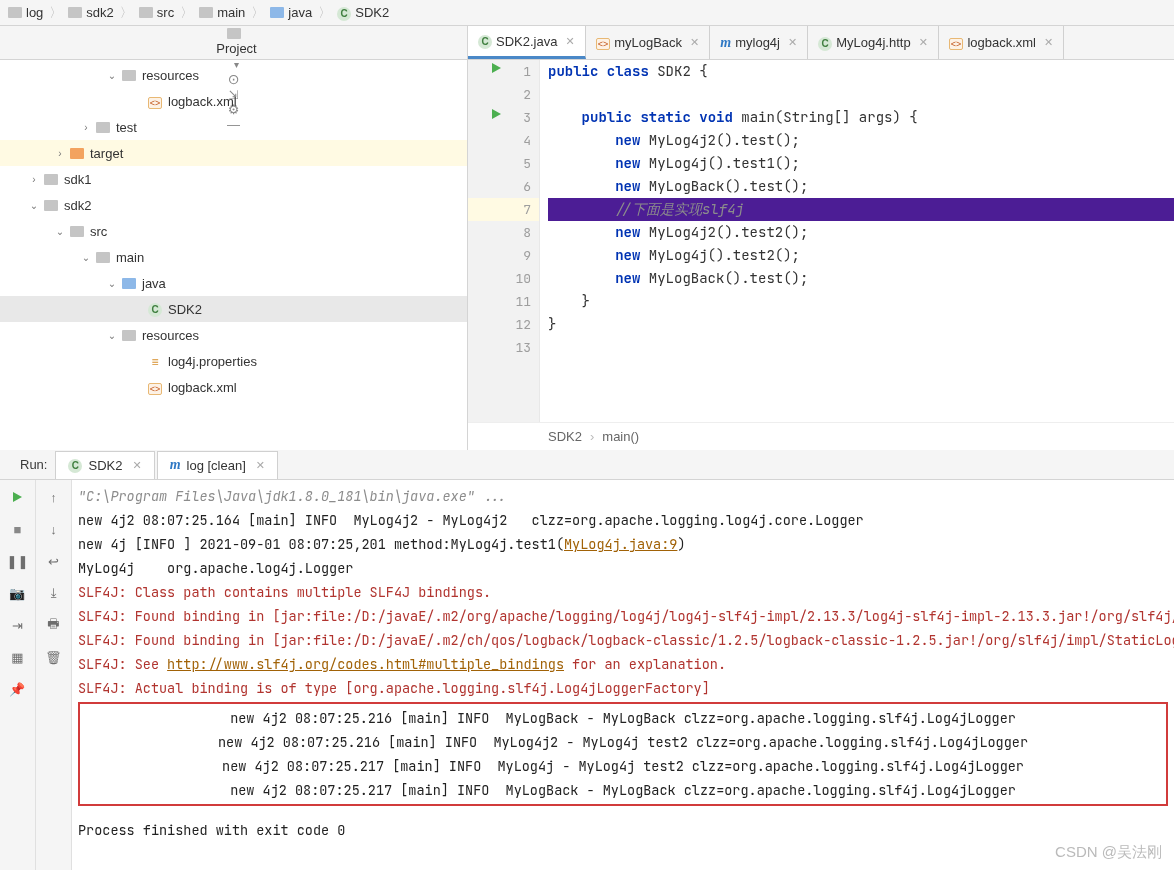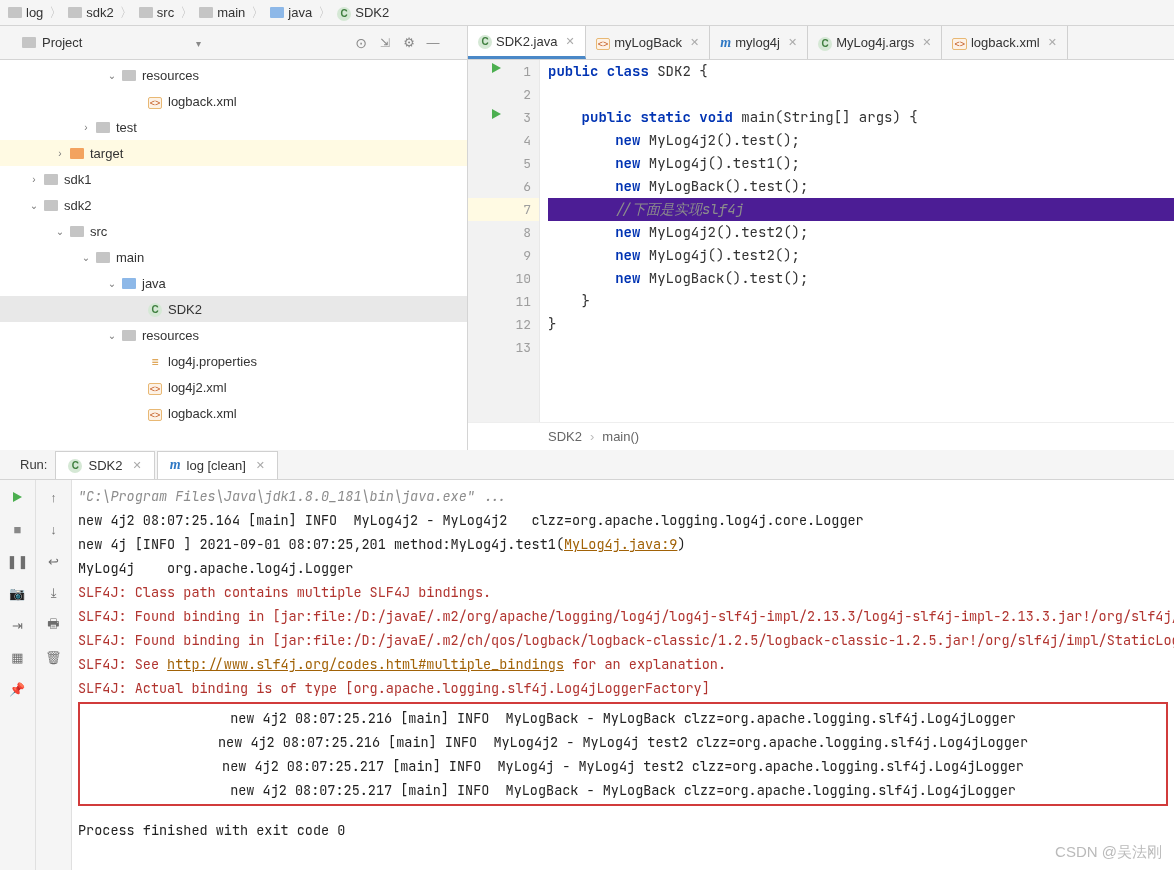--- a/index.html
+++ b/index.html
@@ -3,21 +3,21 @@
 <meta charset="utf-8">
 <style>
 * { box-sizing: border-box; margin: 0; padding: 0; }
 body { font-family: "Segoe UI", Arial, sans-serif; font-size: 13px; color: #333; background: #fff; width: 1174px; height: 870px; overflow: hidden; position: relative; }
 .breadcrumb { height: 26px; display: flex; align-items: center; padding: 0 4px; border-bottom: 1px solid #d4d4d4; background: #f5f5f5; }
 .bc-item { display: flex; align-items: center; padding: 0 4px; cursor: pointer; }
 .bc-item .ic { margin-right: 4px; }
 .chev { color: #bbb; margin: 0 2px; }
 .main-row { display: flex; height: 424px; }
 .proj-panel { width: 468px; border-right: 1px solid #d4d4d4; display: flex; flex-direction: column; }
-.proj-hdr { height: 34px; display: flex; align-items: center; padding: 0 22px; border-bottom: 1px solid #d4d4d4; background: #f5f5f5; }
+.proj-hdr { height: 34px; display: flex; align-items: center; padding: 0 6px; border-bottom: 1px solid #d4d4d4; background: #f5f5f5; flex-direction: column; }
 .proj-hdr .ttl { font-weight: 400; margin-left: 6px; flex: 1; }
 .proj-hdr .btn { width: 24px; height: 24px; display:flex; align-items:center; justify-content:center; color:#6e6e6e; cursor:pointer; }
 .tree { flex:1; overflow:auto; padding-top:2px; }
 .tr-row { height:26px; display:flex; align-items:center; cursor:pointer; }
 .tr-row.hl { background:#fffae3; }
 .tr-row.sel { background:#e8e8e8; }
 .tr-row .ar { width:16px; text-align:center; color:#7a7a7a; font-size:10px; }
 .tr-row .ic { width:18px; text-align:center; }
 .editor-area { flex:1; display:flex; flex-direction:column; min-width:0; }
 .tabs { height:34px; display:flex; border-bottom:1px solid #d4d4d4; background:#f5f5f5; }
@@ -178,25 +178,20 @@
           <span style="margin-left: 4px;">resources</span>
         </div>
         <div class="tr-row" style="padding-left: 130px;">
           <span class="ar"></span>
           <span class="ic ic-prop"></span>
           <span style="margin-left: 4px;">log4j.properties</span>
         </div>
         <div class="tr-row" style="padding-left: 130px;">
           <span class="ar"></span>
           <span class="ic ic-xml"></span>
-          <span style="margin-left: 4px;">log4j2.xml</span>
-        </div>
-        <div class="tr-row" style="padding-left: 130px;">
-          <span class="ar"></span>
-          <span class="ic ic-xml"></span>
           <span style="margin-left: 4px;">logback.xml</span>
         </div>
       </div>
   </div>
 
   <div class="editor-area">
     <div class="tabs" id="tabs">
         <div class="tab active">
           <span class="ic ic-java"></span>
           <span>SDK2.java</span>
@@ -207,21 +202,21 @@
           <span>myLogBack</span>
           <span class="x">✕</span>
         </div>
         <div class="tab">
           <span class="ic ic-mvn"></span>
           <span>mylog4j</span>
           <span class="x">✕</span>
         </div>
         <div class="tab">
           <span class="ic ic-java"></span>
-          <span>MyLog4j.args</span>
+          <span>MyLog4j.http</span>
           <span class="x">✕</span>
         </div>
         <div class="tab">
           <span class="ic ic-xml"></span>
           <span>logback.xml</span>
           <span class="x">✕</span>
         </div>
       </div>
     <div class="code-wrap">
       <div class="gutter" id="gutter">

